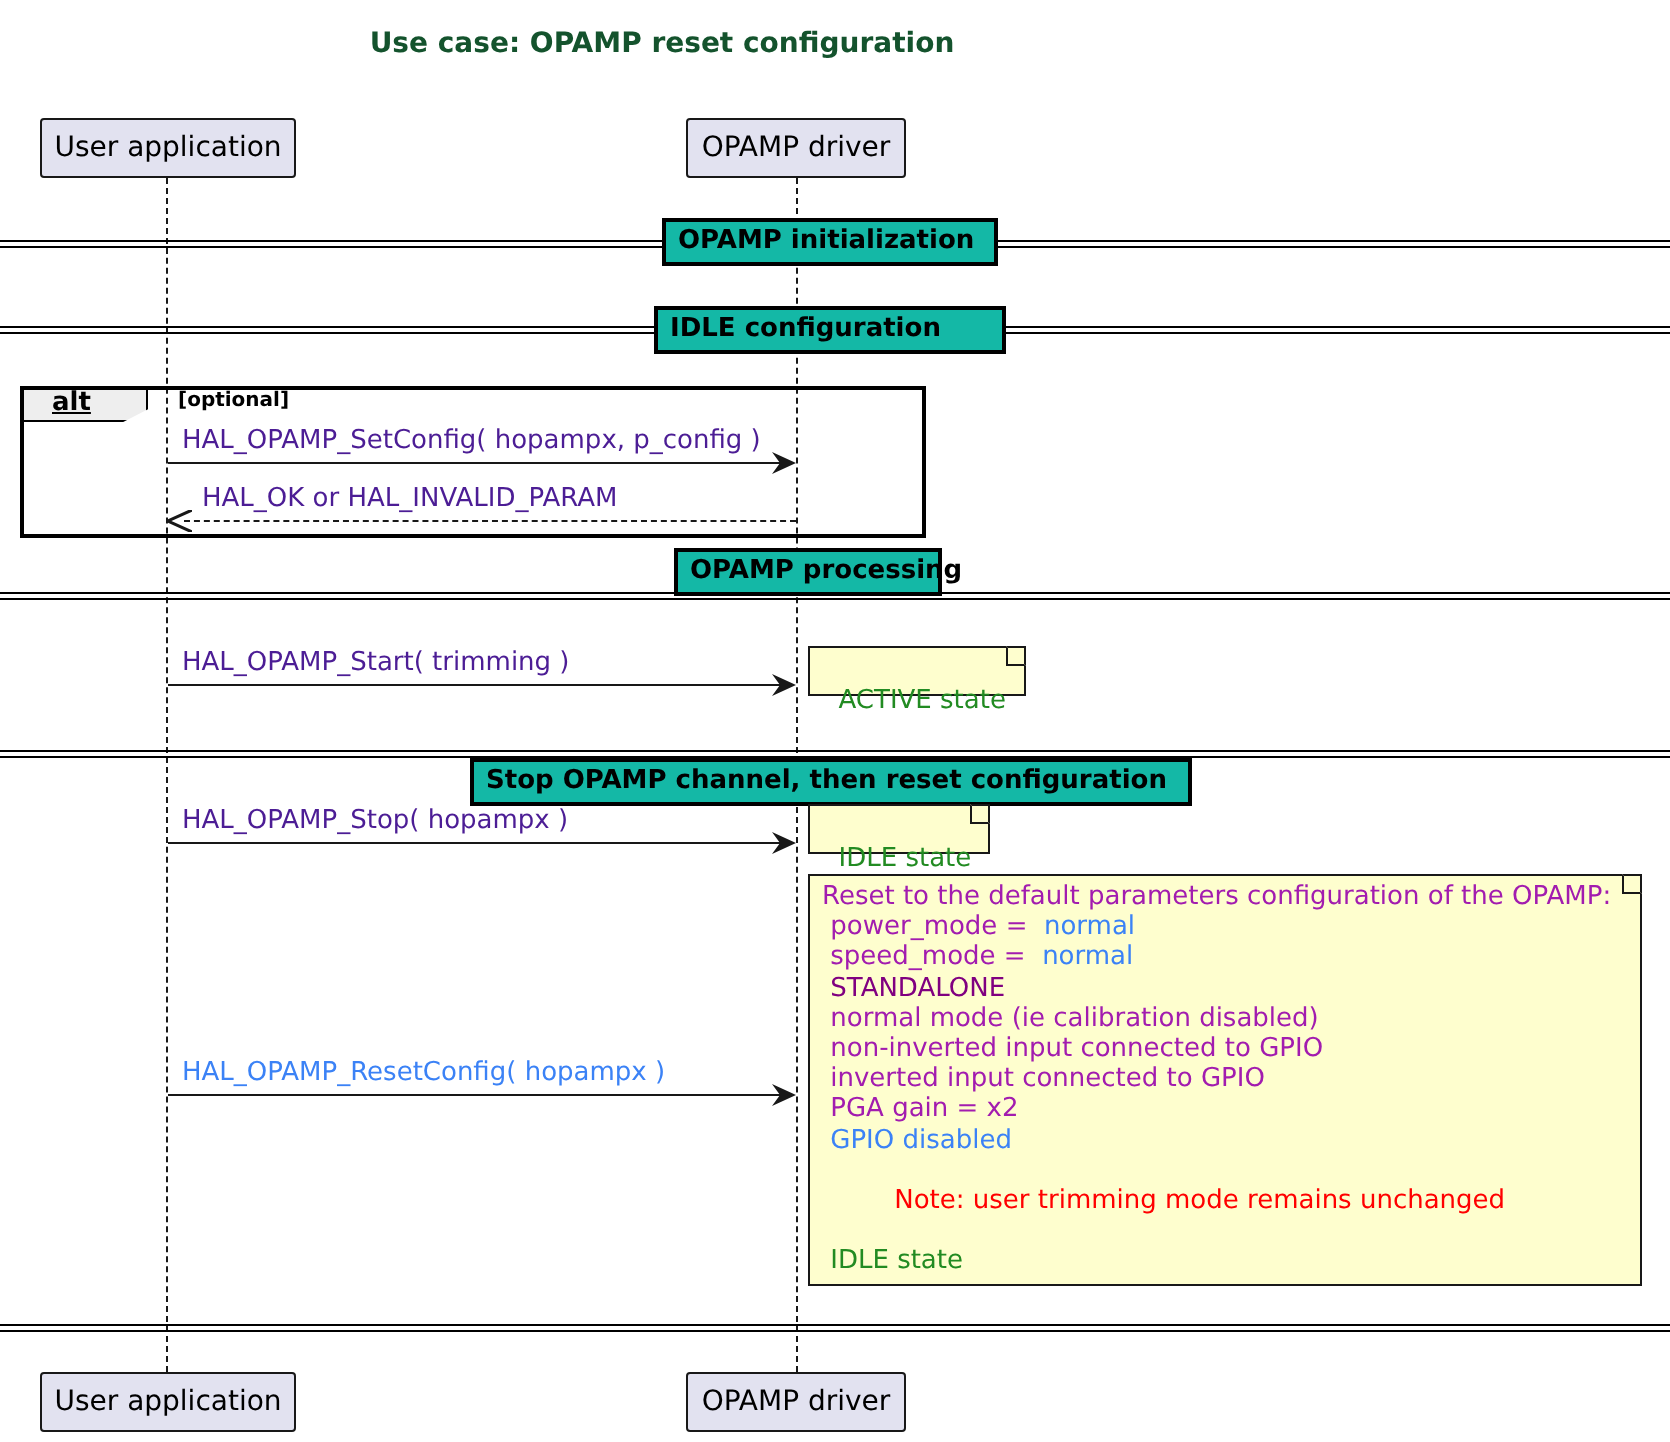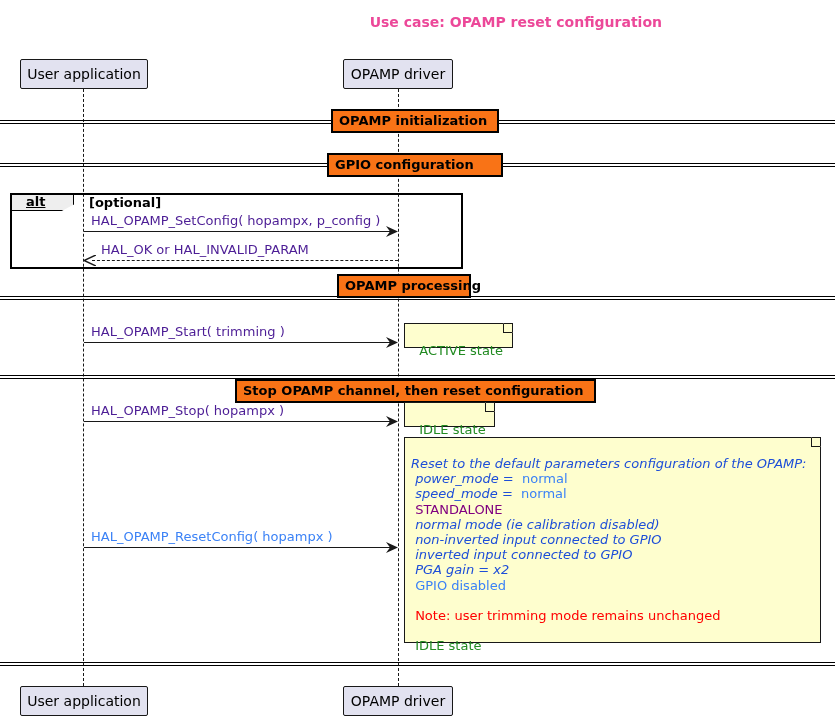--- a/index.html
+++ b/index.html
@@ -1,35 +1,35 @@
 <!DOCTYPE html>
 <html><head>
 <meta charset="utf-8">
 <style>
   html, body { margin: 0; padding: 0; background: #ffffff; }
   body { width: 835px; height: 721px; position: relative; overflow: hidden; font-family: "DejaVu Sans", sans-serif; }
   .abs { position: absolute; }
-  .title { left: 0; width: 662px; top: 14px; text-align: right; color: #ec4899; font-weight: bold; font-size: 14px; }
+  .title { left: 0; width: 662px; top: 14px; text-align: center; color: #14532d; font-weight: bold; font-size: 14px; }
   .participant { background: #e2e2f0; border: 1px solid #181818; border-radius: 2px; font-size: 14px; color: #000; box-sizing: border-box; display: flex; align-items: center; justify-content: center; }
   .lifeline { width: 0; border-left: 1px dashed #181818; }
   .divider-line { left: 0; width: 835px; height: 2px; border-top: 1px solid #000; border-bottom: 1px solid #000; box-sizing: content-box; }
-  .divider-label { background: #f97316; border: 2px solid #000; font-weight: bold; font-size: 13px; padding: 0 6px; box-sizing: border-box; height: 24px; line-height: 20px; white-space: nowrap; }
+  .divider-label { background: #14b8a6; border: 2px solid #000; font-weight: bold; font-size: 13px; padding: 0 6px; box-sizing: border-box; height: 24px; line-height: 20px; white-space: nowrap; }
   .msg { font-size: 13px; color: #4c1d95; white-space: nowrap; }
   .arrow-line { height: 0; border-top: 1px solid #181818; }
   .arrow-line.dashed { border-top: 1px dashed #181818; }
-  .note { background: #fefece; border: 1px solid #181818; font-size: 13px; box-sizing: border-box; padding: 18px 6px; white-space: pre; line-height: 15.2px; }
+  .note { background: #fefece; border: 1px solid #181818; font-size: 13px; box-sizing: border-box; padding: 3px 6px; white-space: pre; line-height: 15.2px; }
   .note .fold { position: absolute; right: -1px; top: -1px; width: 10px; height: 10px; background: #fff; border-left: 1px solid #181818; border-bottom: 1px solid #181818; box-sizing: border-box; clip-path: polygon(0 0, 0 100%, 100% 100%); background: #fefece; }
   .green { color: #228b22; }
   .blue { color: #3b82f6; }
   .purple { color: #800080; }
-  .red { color: #ff0000; }
-  .black { color: #1d4ed8; font-style: italic; }
+  .red { color: #ff0000; margin-left: 32px; }
+  .black { color: #a21caf; }
   .alt-box { border: 2px solid #000; box-sizing: border-box; }
   .alt-tag { background: #eeeeee; border-right: 1px solid #000; border-bottom: 1px solid #000; font-weight: bold; font-size: 13px; padding-left: 14px; box-sizing: border-box; clip-path: polygon(0 0, 100% 0, 100% 60%, 80% 100%, 0 100%); }
-  .alt-guard { font-size: 13px; font-weight: bold; }
+  .alt-guard { font-size: 10px; font-weight: bold; }
 </style>
 </head>
 <body>
 
 <div class="abs title">Use case: OPAMP reset configuration</div>
 
 <div class="abs participant" style="left:20px; top:59px; width:128px; height:30px;">
     <span>User application</span>
   </div>
 <div class="abs participant" style="left:343px; top:59px; width:110px; height:30px;">
@@ -43,21 +43,21 @@
     <span>User application</span>
   </div>
 <div class="abs participant" style="left:343px; top:686px; width:110px; height:30px;">
     <span>OPAMP driver</span>
   </div>
 
 <div class="abs divider-line" style="top:120px;"></div>
 <div class="abs divider-label" style="left:331px; top:109px; width:168px;">OPAMP initialization</div>
 
 <div class="abs divider-line" style="top:163px;"></div>
-<div class="abs divider-label" style="left:327px; top:153px; width:176px;">GPIO configuration</div>
+<div class="abs divider-label" style="left:327px; top:153px; width:176px;">IDLE configuration</div>
 
 <div class="abs alt-box" style="left:10px; top:193px; width:453px; height:76px;"></div>
 <div class="abs alt-tag" style="left:12px; top:195px; width:62px; height:16px; line-height:14px;text-decoration:underline;">alt</div>
 <div class="abs alt-guard" style="left:89px; top:195px;">[optional]</div>
 
 <div class="abs msg" style="left:91px; top:213px;">HAL_OPAMP_SetConfig( hopampx, p_config )</div>
 <div class="abs arrow-line" style="left:84px; top:231px; width:306px;"></div>
 <svg class="abs" style="left:386px; top:226px;" width="12" height="11">
     <polygon points="0,0 12,5.5 0,11 4,5.5" fill="#181818"></polygon>
   </svg>

